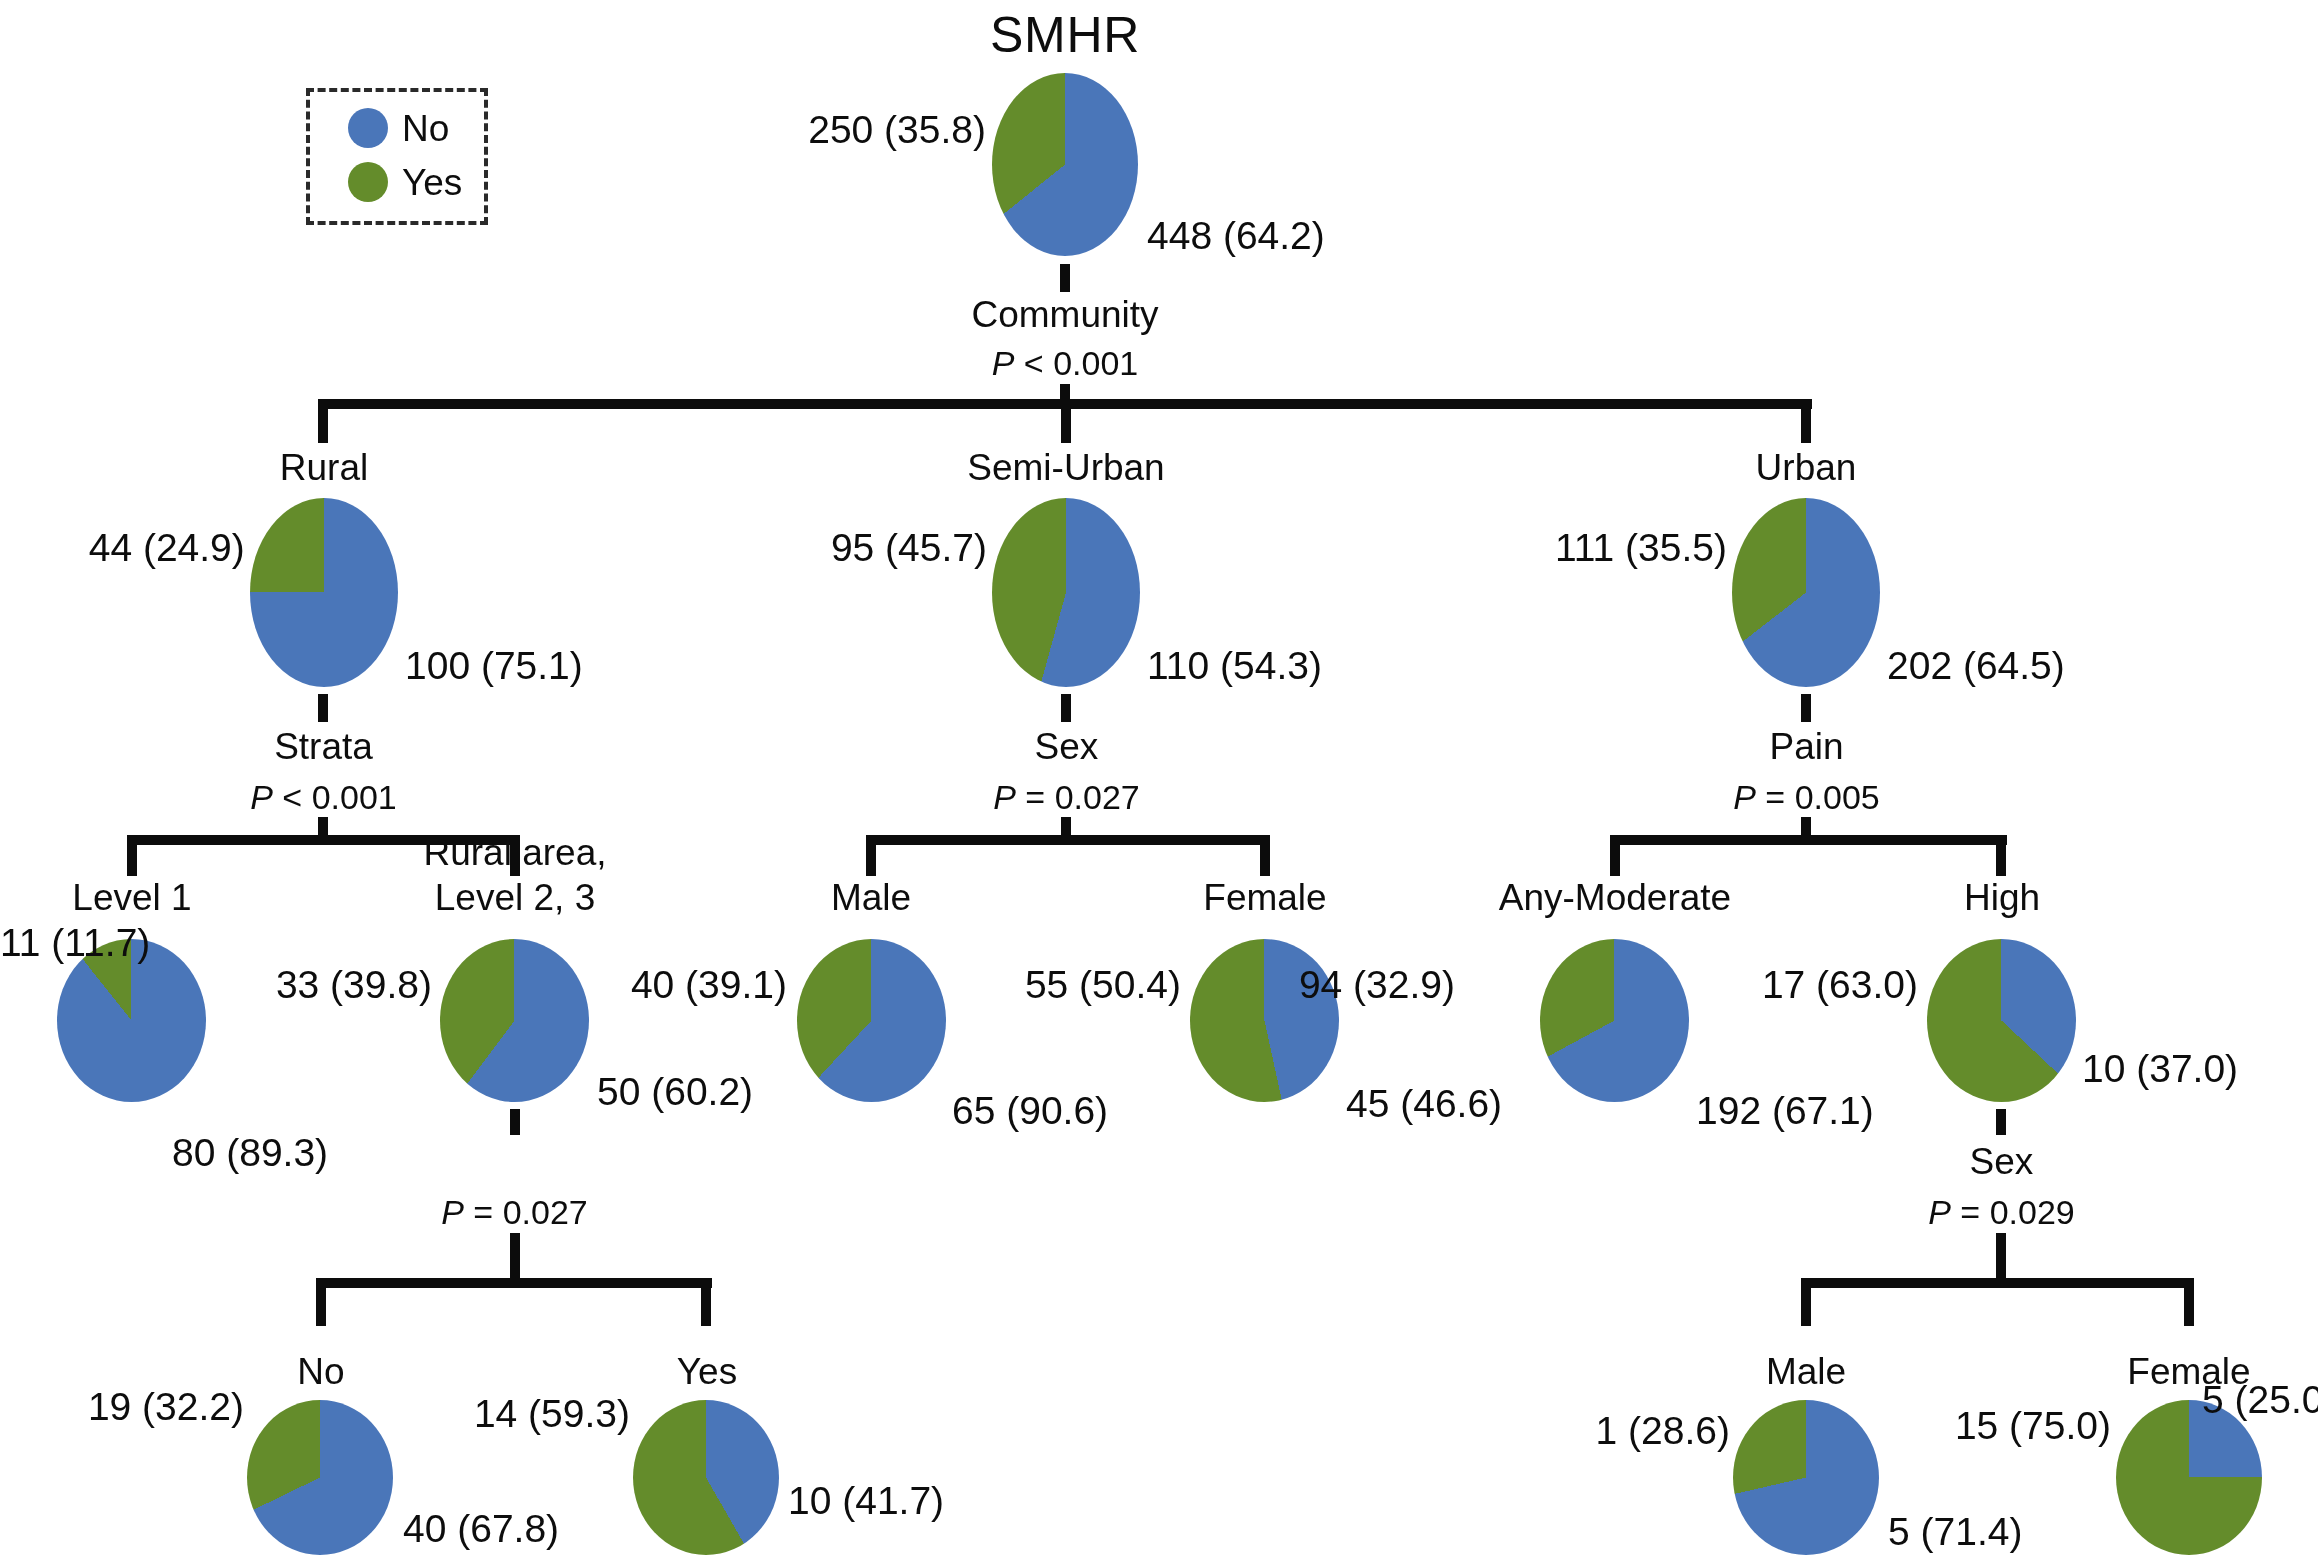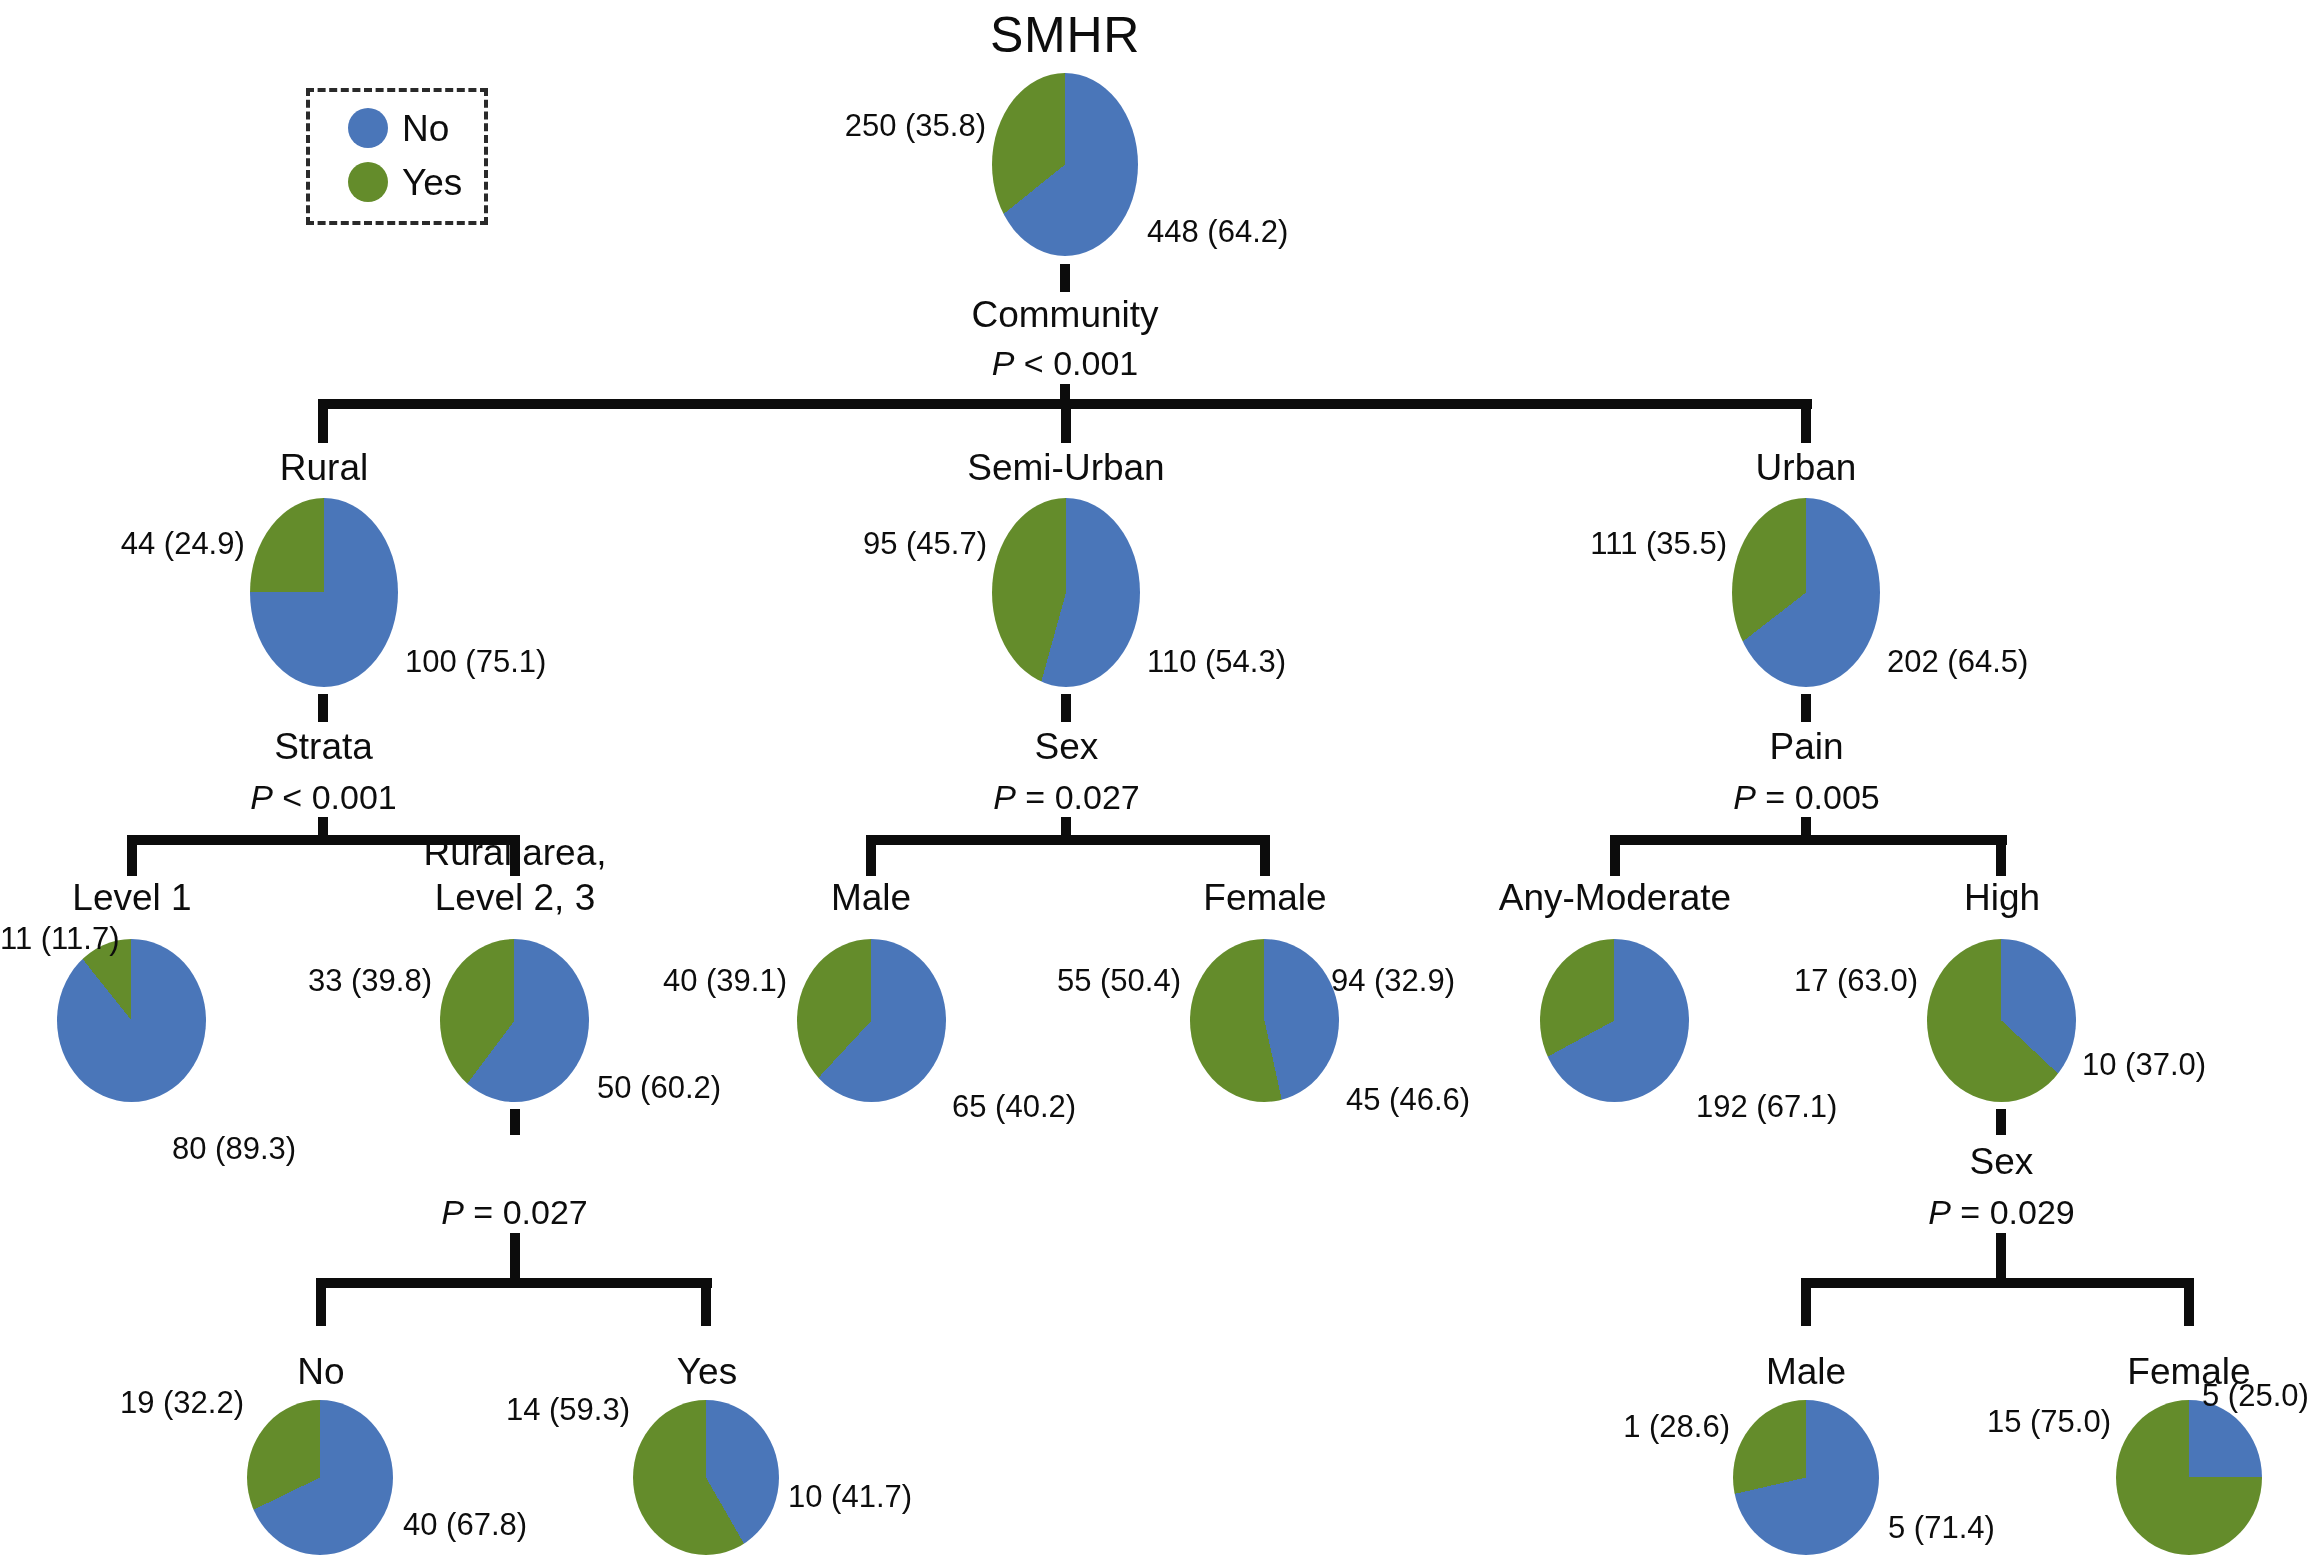--- a/index.html
+++ b/index.html
@@ -4,21 +4,21 @@
 <style>
   html,body{margin:0;padding:0;background:#ffffff;}
   #fig{position:relative;width:2319px;height:1565px;background:#ffffff;
        font-family:"Liberation Sans", sans-serif;color:#0d0d0d;overflow:hidden;}
   .abs{position:absolute;}
   .title{font-size:50px;letter-spacing:0.7px;text-align:center;}
   .nodelbl{font-size:37px;text-align:center;white-space:nowrap;}
   .split{font-size:37px;text-align:center;white-space:nowrap;}
   .pval{font-size:34px;text-align:center;white-space:nowrap;}
   .pit{font-style:italic;}
-  .cnt{font-size:31px;white-space:nowrap;}
+  .cnt{font-size:39px;white-space:nowrap;}
   .r{text-align:right;}
   .line{position:absolute;background:#0c0c0c;}
   .pie{position:absolute;border-radius:50%;}
   .pie-root{width:146px;height:183px;}
   .pie-l1{width:148px;height:189px;}
   .pie-l2{width:149px;height:163px;}
   .pie-l3{width:146px;height:155px;}
   .legendbox{position:absolute;border:4.4px dashed #2a2a2a;}
   .dot{position:absolute;width:40px;height:40px;border-radius:50%;}
   .leglbl{position:absolute;font-size:37px;white-space:nowrap;}
@@ -98,21 +98,21 @@
   <div class="line" style="left:510px;top:1109px;width:10.2px;height:26px;"></div>
   <div class="abs pval" style="left:295px;top:1193px;width:439px;"><span class="pit">P</span><span> = 0.027</span></div>
   <div class="line" style="left:510px;top:1233px;width:10.2px;height:45px;"></div>
   <div class="line" style="left:316px;top:1278px;width:396px;height:10.2px;"></div>
   <div class="line" style="left:316px;top:1278px;width:10.2px;height:48px;"></div>
   <div class="line" style="left:701px;top:1278px;width:10.2px;height:48px;"></div>
 
   <div class="abs nodelbl" style="left:761px;top:877px;width:220px;">Male</div>
   <div class="pie pie-l2" style="left: 797px; top: 939px; background: conic-gradient(rgb(74, 118, 185) 0deg, rgb(74, 118, 185) 61.9%, rgb(100, 140, 43) 61.9%, rgb(100, 140, 43) 100%);"></div>
   <div class="abs cnt r" style="left:551px;top:963px;width:236px;">40 (39.1)</div>
-  <div class="abs cnt" style="left:952px;top:1089px;">65 (40.2)</div>
+  <div class="abs cnt" style="left:952px;top:1089px;">65 (90.6)</div>
 
   <div class="abs nodelbl" style="left:1155px;top:877px;width:220px;">Female</div>
   <div class="pie pie-l2" style="left: 1190px; top: 939px; background: conic-gradient(rgb(74, 118, 185) 0deg, rgb(74, 118, 185) 46.6%, rgb(100, 140, 43) 46.6%, rgb(100, 140, 43) 100%);"></div>
   <div class="abs cnt r" style="left:945px;top:963px;width:236px;">55 (50.4)</div>
   <div class="abs cnt" style="left:1346px;top:1082px;">45 (46.6)</div>
 
   <div class="abs nodelbl" style="left:1432px;top:877px;width:366px;">Any-Moderate</div>
   <div class="pie pie-l2" style="left: 1540px; top: 939px; background: conic-gradient(rgb(74, 118, 185) 0deg, rgb(74, 118, 185) 67.1%, rgb(100, 140, 43) 67.1%, rgb(100, 140, 43) 100%);"></div>
   <div class="abs cnt r" style="left:1219px;top:963px;width:236px;">94 (32.9)</div>
   <div class="abs cnt" style="left:1696px;top:1089px;">192 (67.1)</div>

